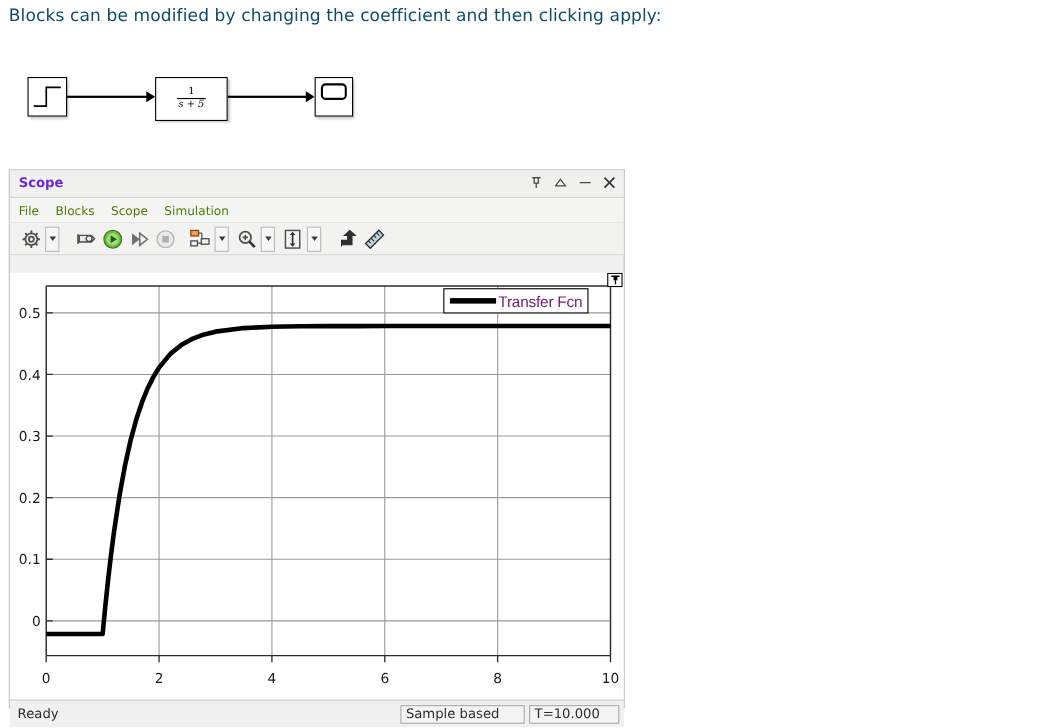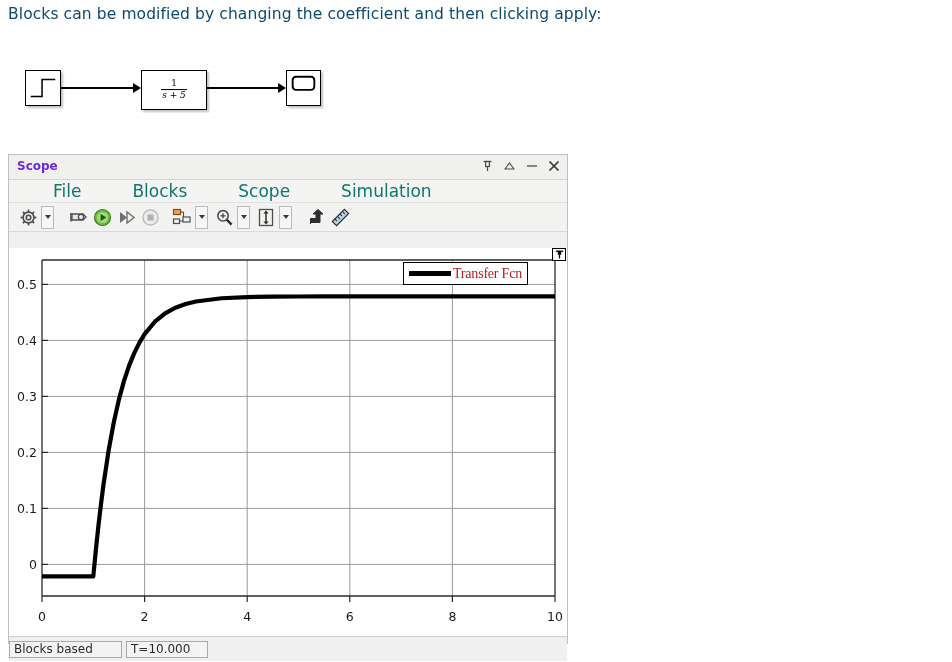--- a/index.html
+++ b/index.html
@@ -130,25 +130,24 @@
   #scope-menubar {
     position: relative;
     height: 22px;
     background: #f4f4f3;
     border-bottom: 1px solid #e2e2e2;
     display: flex;
     align-items: center;
     padding-left: 8px;
   }
   .menu-item {
-    font-size: 17px;
-    color: #0f766e;
+    font-size: 11px;
+    color: #4d7c0f;
     margin-right: 15px;
     cursor: default;
-    margin-left: 36px;
   }
 
   #scope-toolbar {
     position: relative;
     height: 28px;
     background: #f2f2f1;
     border-bottom: 1px solid #d9d9d9;
     display: flex;
     align-items: center;
     padding-left: 8px;
@@ -205,21 +204,21 @@
     border: 1px solid #000;
     box-sizing: border-box;
     display: flex;
     align-items: center;
     padding: 0 5px;
   }
   #legend-swatch {
     width: 42px; height: 5px; background: #000; margin-right: 2px;
   }
   #legend-label {
-    font-size: 14px; color: #b91c1c; font-family: Liberation Serif, serif;
+    font-size: 14px; color: #701a75; font-family: Liberation Sans, sans-serif;
     letter-spacing: -0.2px;
   }
 
   
   #scope-statusbar {
     position: relative;
     height: 24px;
     background: #f0f0f0;
     border-top: 1px solid #cfcfcf;
     display: flex;
@@ -497,17 +496,18 @@
     <div id="plot-pin-button">
       <svg width="9" height="9" viewBox="0 0 9 9">
         <line x1="0.8" y1="1.2" x2="8.2" y2="1.2" stroke="#000" stroke-width="1.3"></line>
         <rect x="2.8" y="1.2" width="3.4" height="3.6" fill="#000"></rect>
         <line x1="4.5" y1="4.8" x2="4.5" y2="8.4" stroke="#000" stroke-width="1.2"></line>
       </svg>
     </div>
   </div>
 
   <div id="scope-statusbar">
-    <div class="status-cell" id="status-mode">Blocks based</div>
+    <div id="status-ready">Ready</div>
+    <div class="status-cell" id="status-mode">Sample based</div>
     <div class="status-cell" id="status-time">T=10.000</div>
   </div>
 
 </div>
 
 </body></html>

